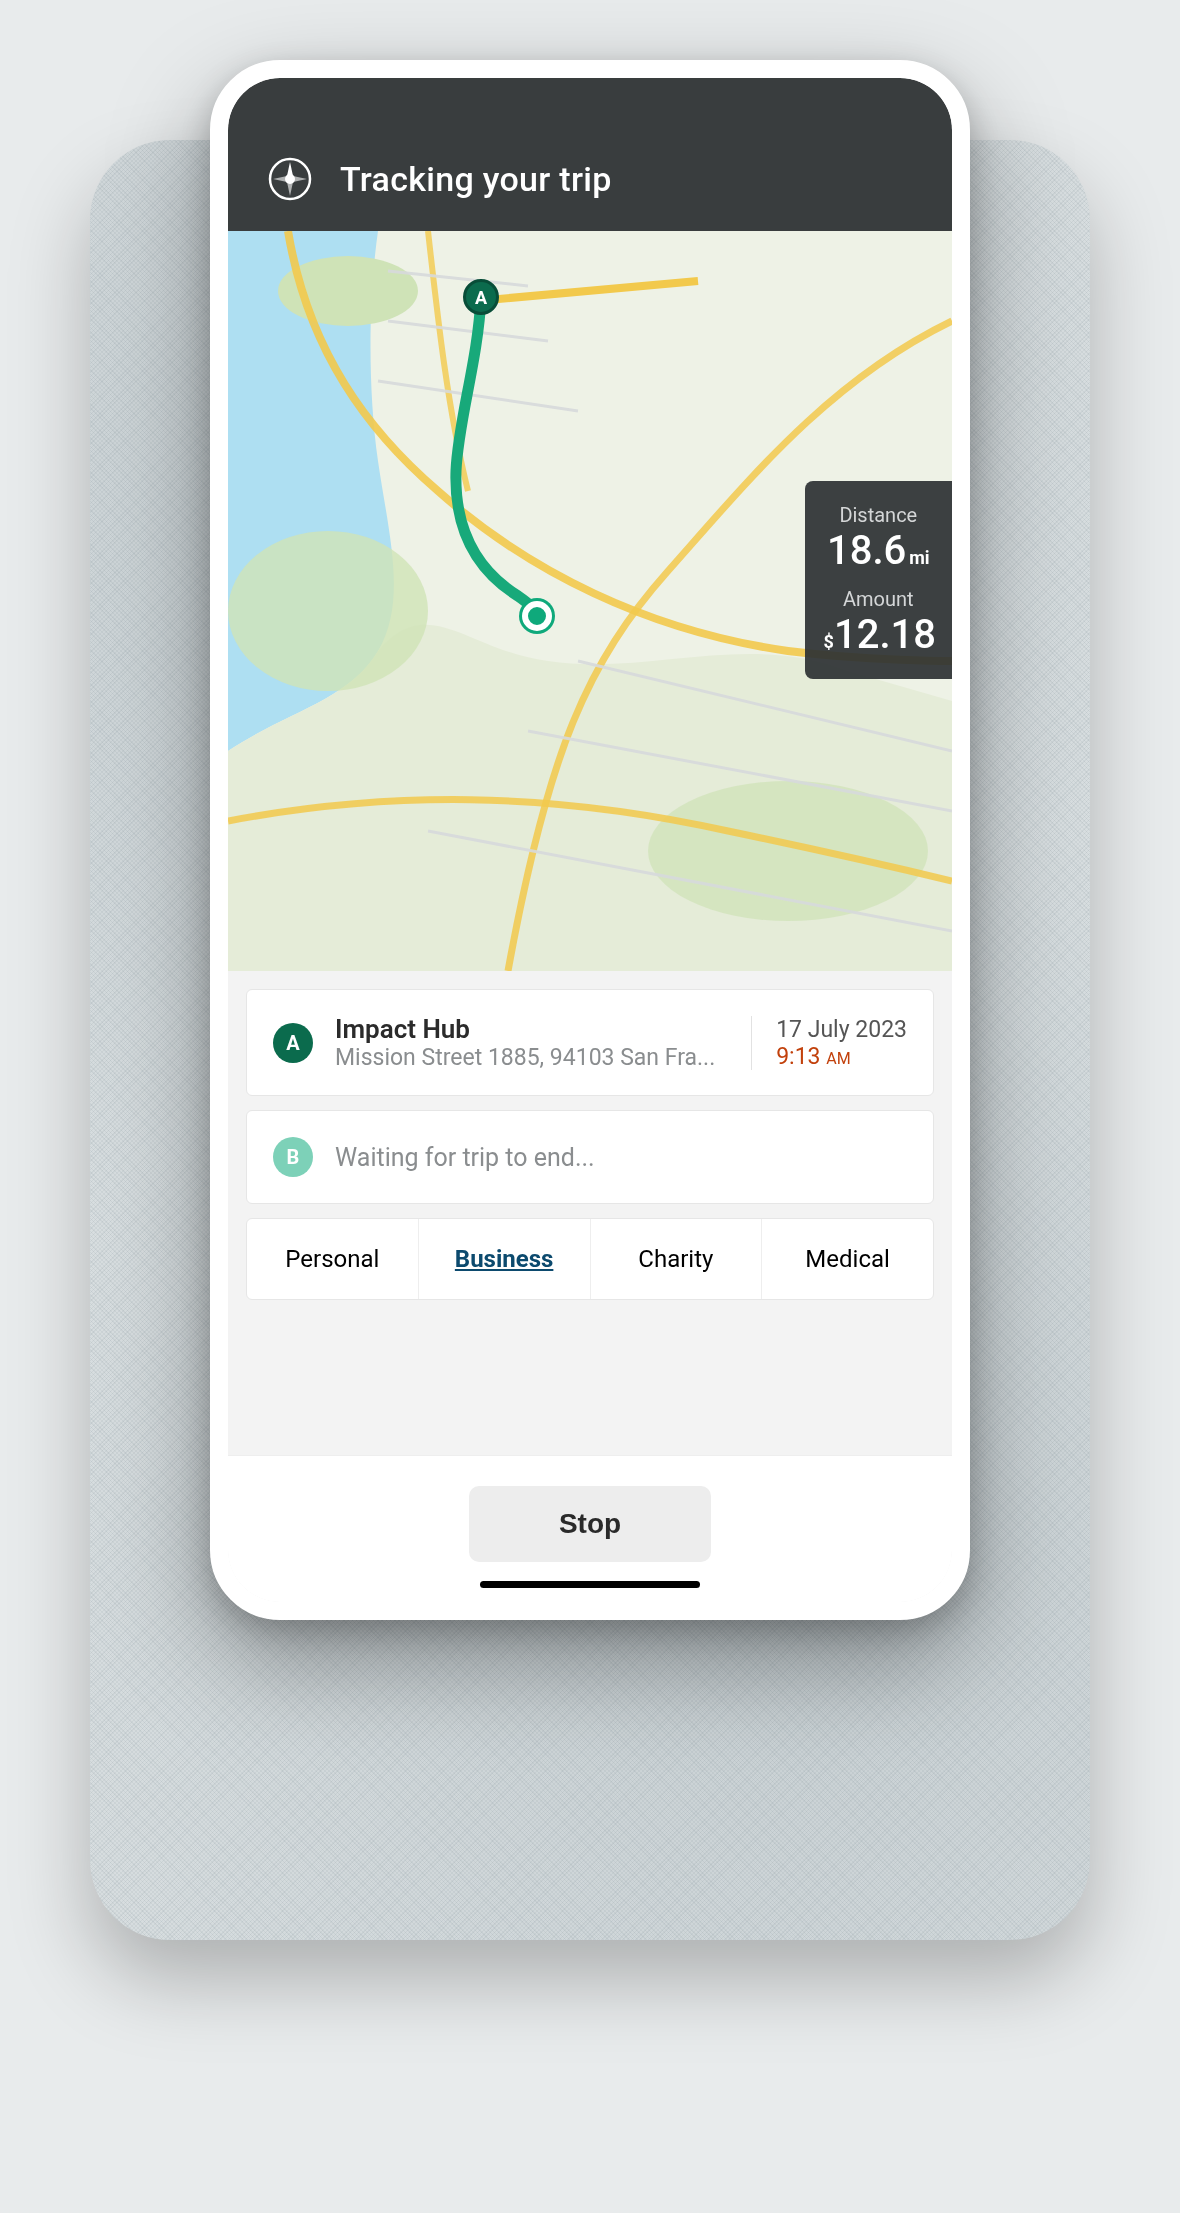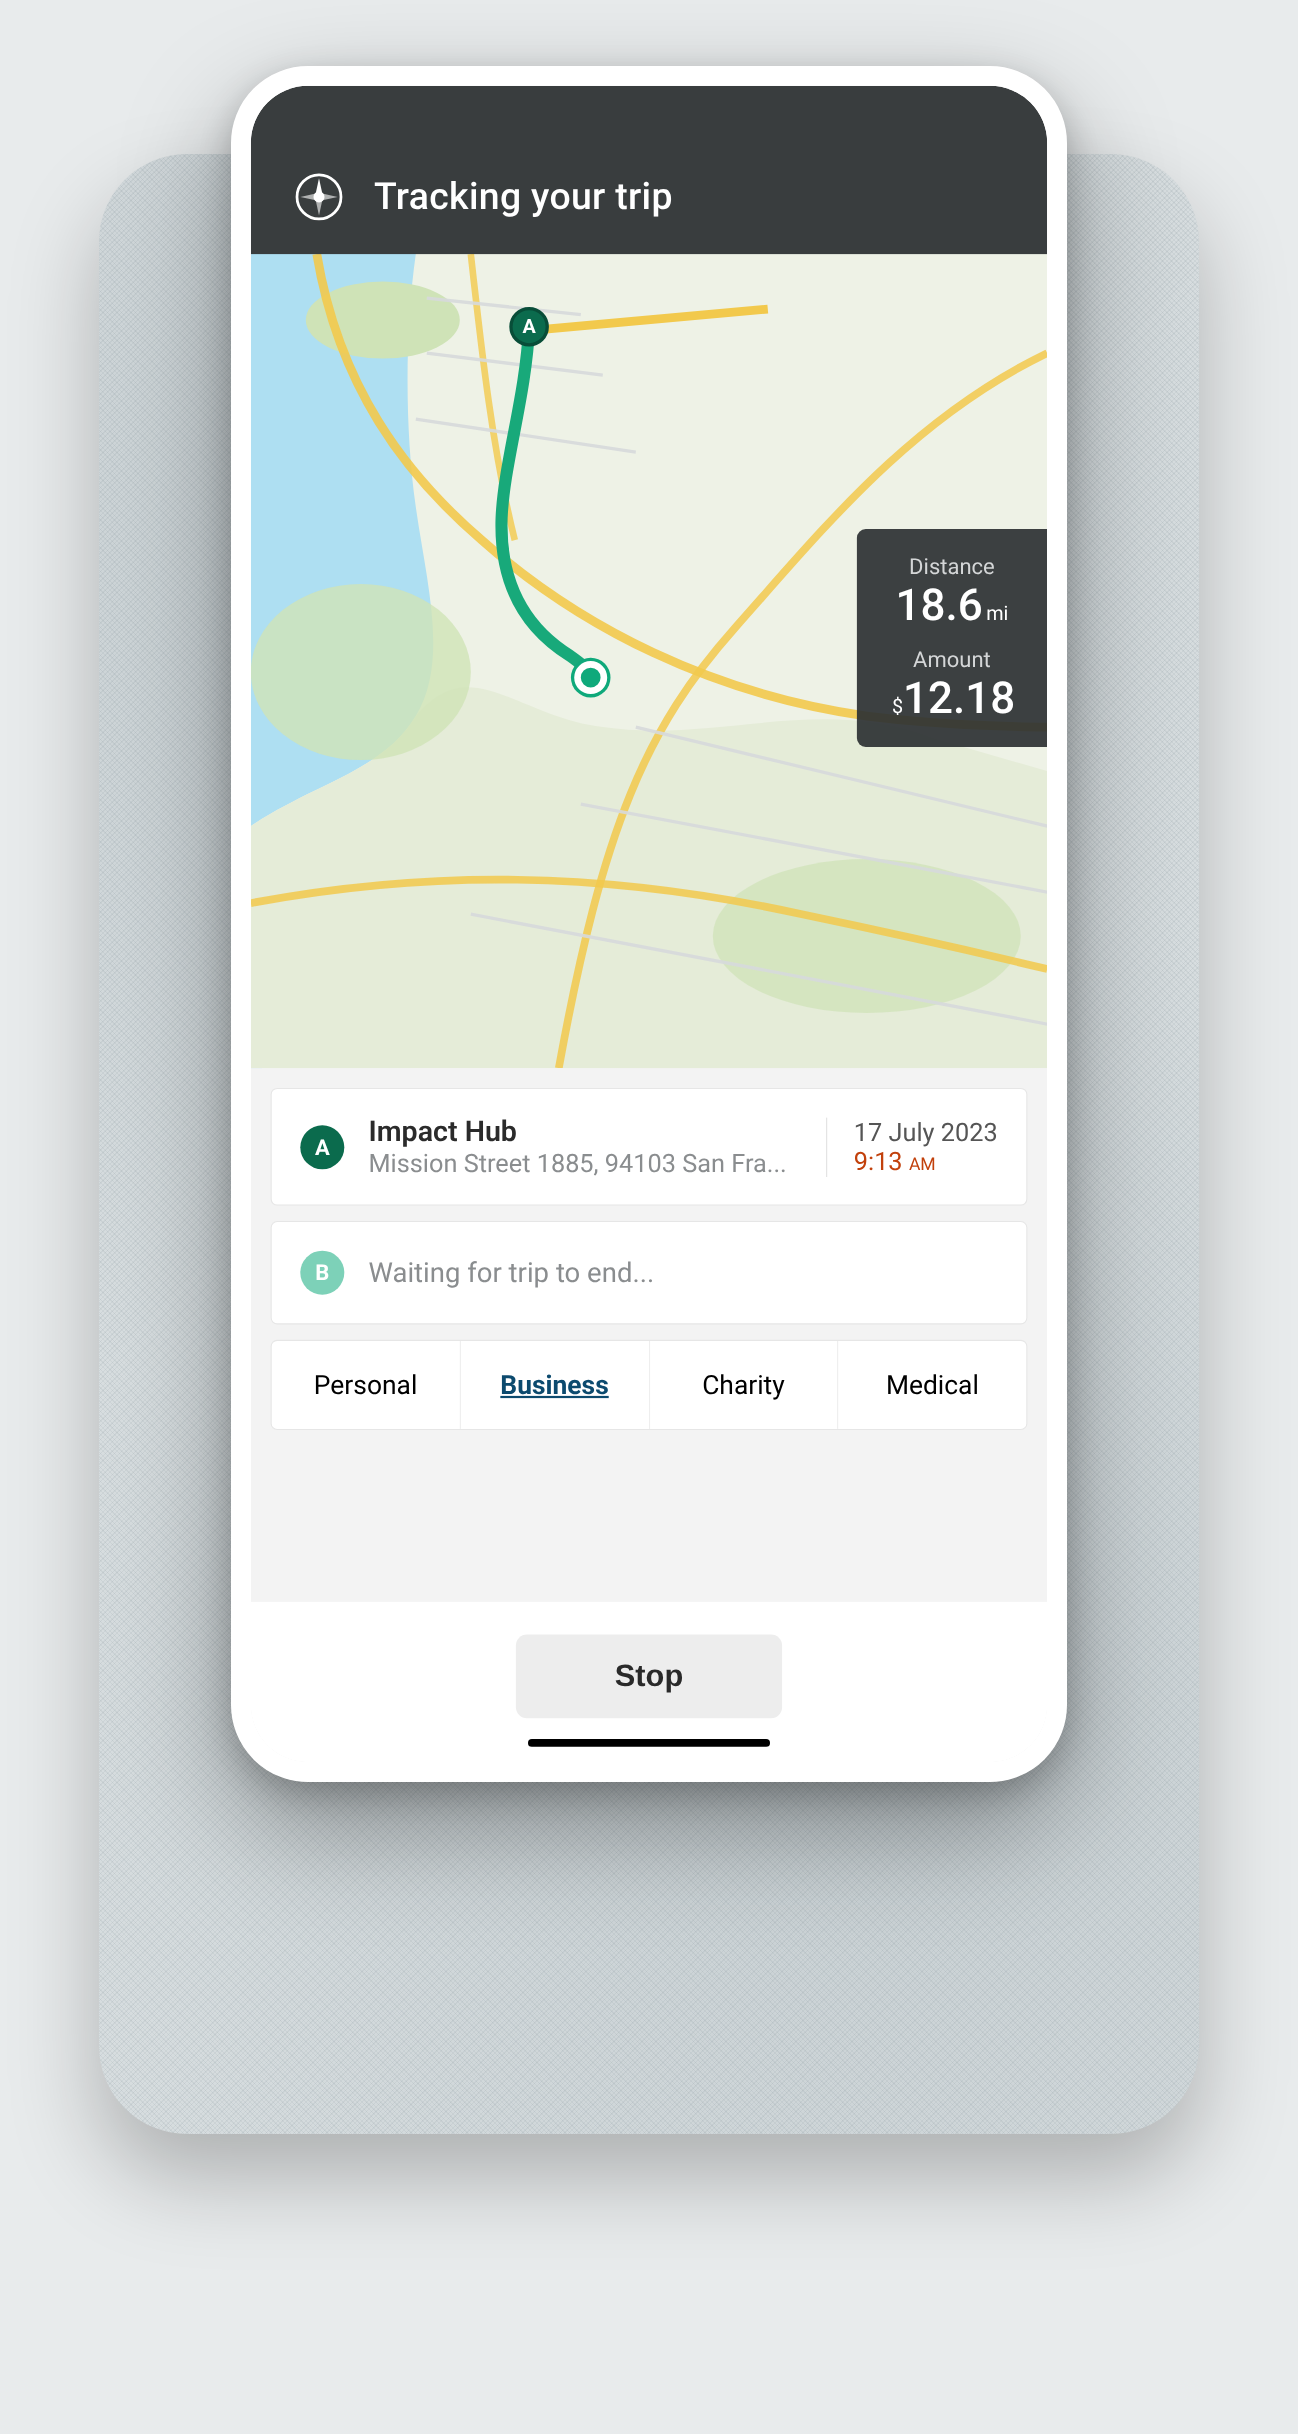--- a/index.html
+++ b/index.html
@@ -103,28 +103,28 @@
     box-shadow: 0 0 0 3px #0fa97b;
     z-index: 3;
   }
   
   .stats {
     position: absolute;
     right: 0;
     top: 250px;
     background: rgba(45,49,51,0.92);
     color: #fff;
-    padding: 22px 29px;
+    padding: 22px 16px;
     border-radius: 8px 0 0 8px;
     text-align: center;
     z-index: 4;
   }
   .stats .lbl { font-size: 20px; color: #d4d6d7; margin-bottom: 2px; }
   .stats .val { font-size: 40px; font-weight: 500; line-height:1.1; }
-  .stats .unit { font-size: 18px; font-weight: 400; margin-left:3px; }
+  .stats .unit { font-size: 18px; font-weight: 700; margin-left:3px; }
   .stats .row2 { margin-top: 14px; }
   
   .content {
     flex: 1;
     background: #f3f3f3;
     padding: 18px 18px 0 18px;
   }
   .card {
     background: #fff;
     border: 1px solid #e6e6e6;

